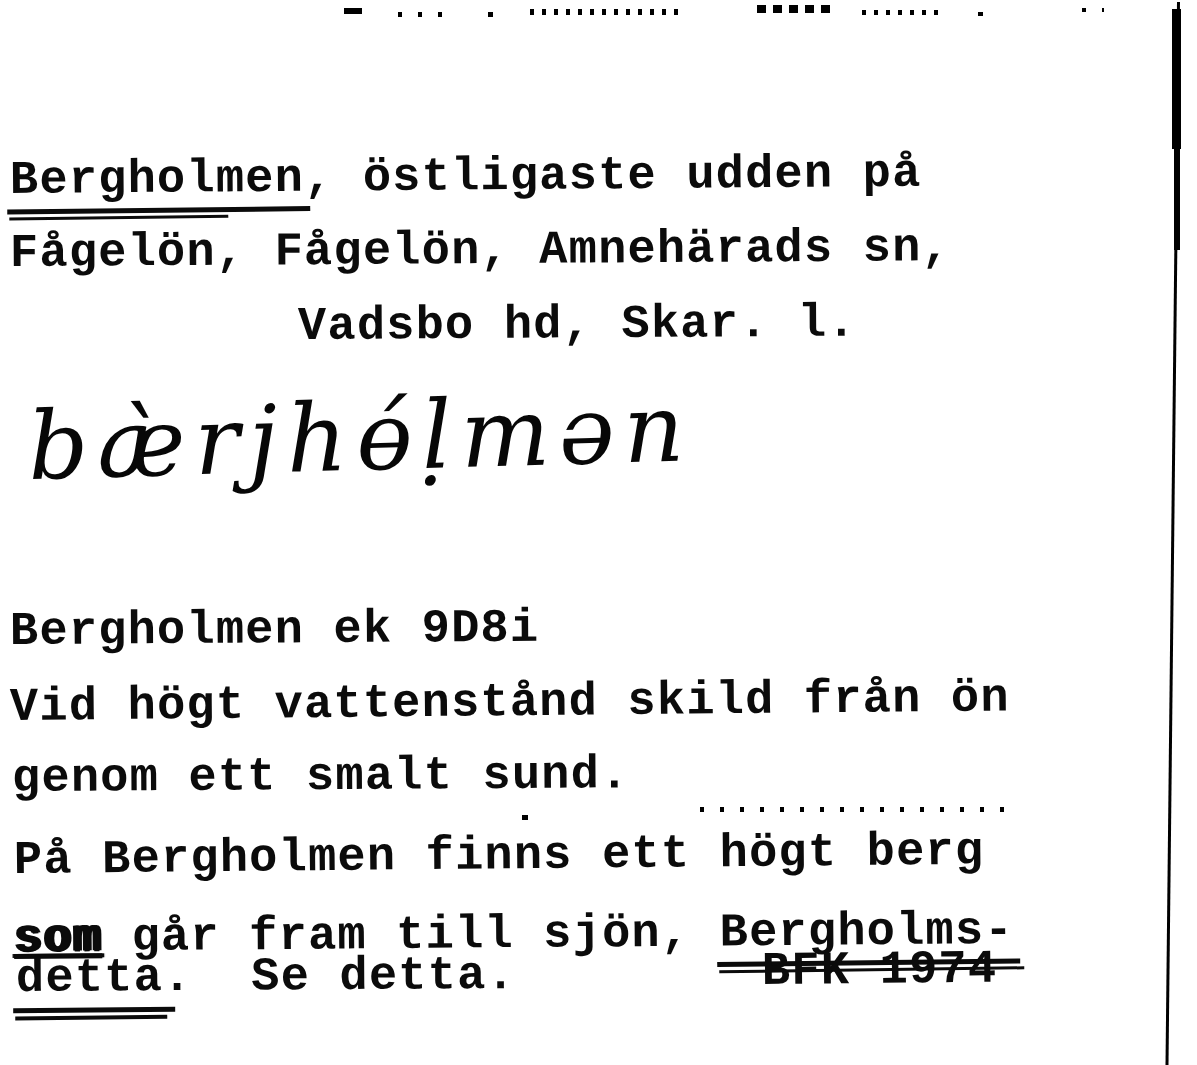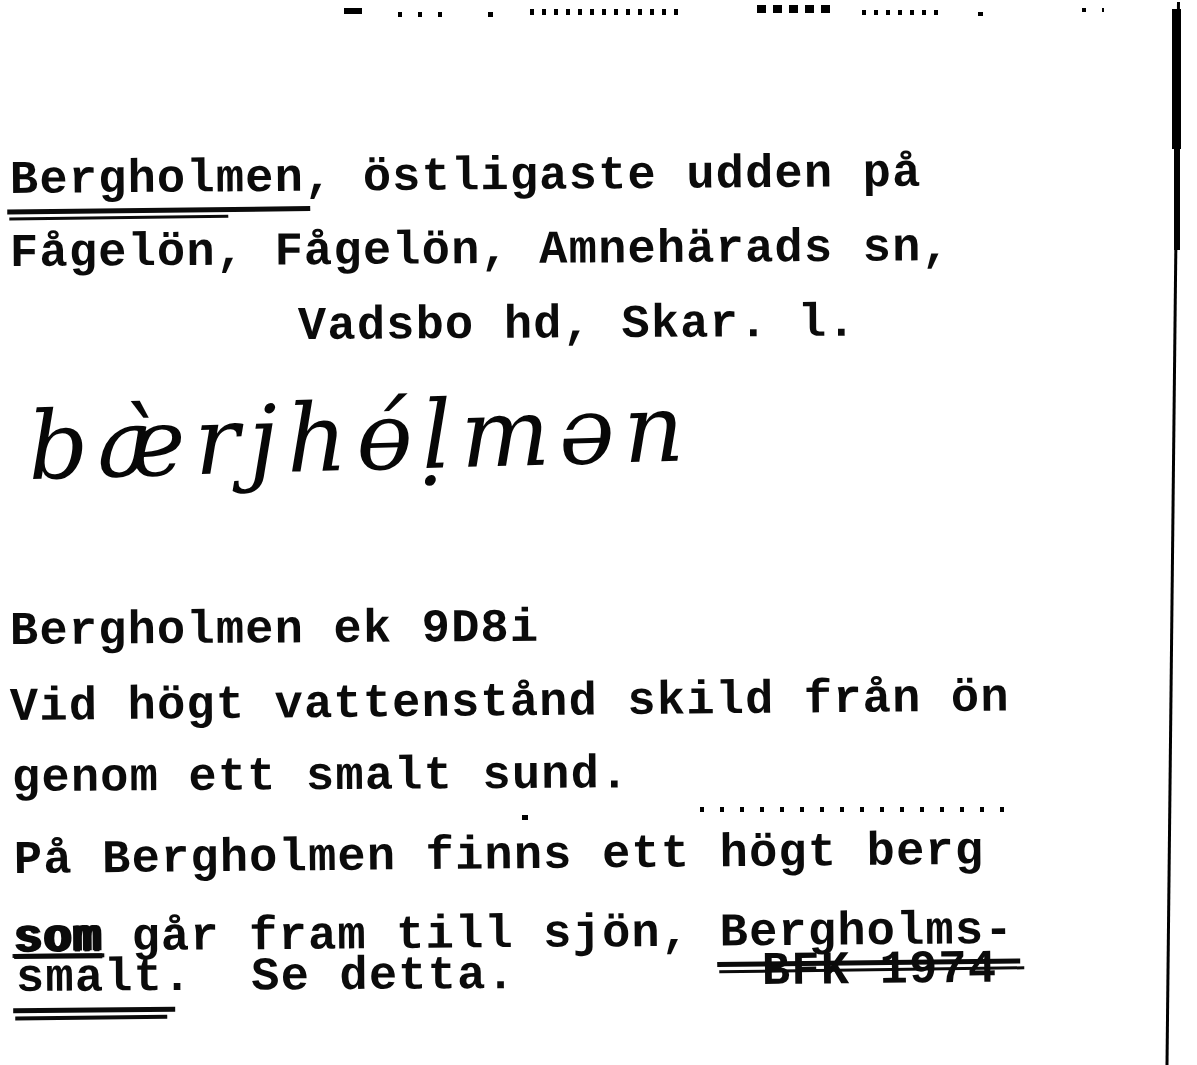--- a/index.html
+++ b/index.html
@@ -141,17 +141,17 @@
 
   <div class="tline r2" style="left:12px; top:753px;">genom ett smalt sund.</div>
 
   <div class="art art-dot-sparse" style="left:700px; top:807px; width:320px; height:5px;"></div>
   <div class="art" style="left:522px; top:815px; width:6px; height:5px;"></div>
 
   <div class="tline r3" style="left:14px; top:835px;">På Bergholmen finns ett högt berg</div>
 
   <div class="tline r1" style="left:14px; top:913px;"><span class="overstrike">som</span><span> går fram till sjön, </span><span class="ul ul-full">Bergholms-</span></div>
 
-  <div class="tline r2" style="left:16px; top:953px;"><span class="ul ul-berget">smalt</span><span>.  Se detta.</span></div>
+  <div class="tline r2" style="left:16px; top:953px;"><span class="ul ul-berget">detta</span><span>.  Se detta.</span></div>
 
   <div class="tline r3" style="left:762px; top:946px;">BFK 1974</div>
 
 </div>
 
 </body></html>

